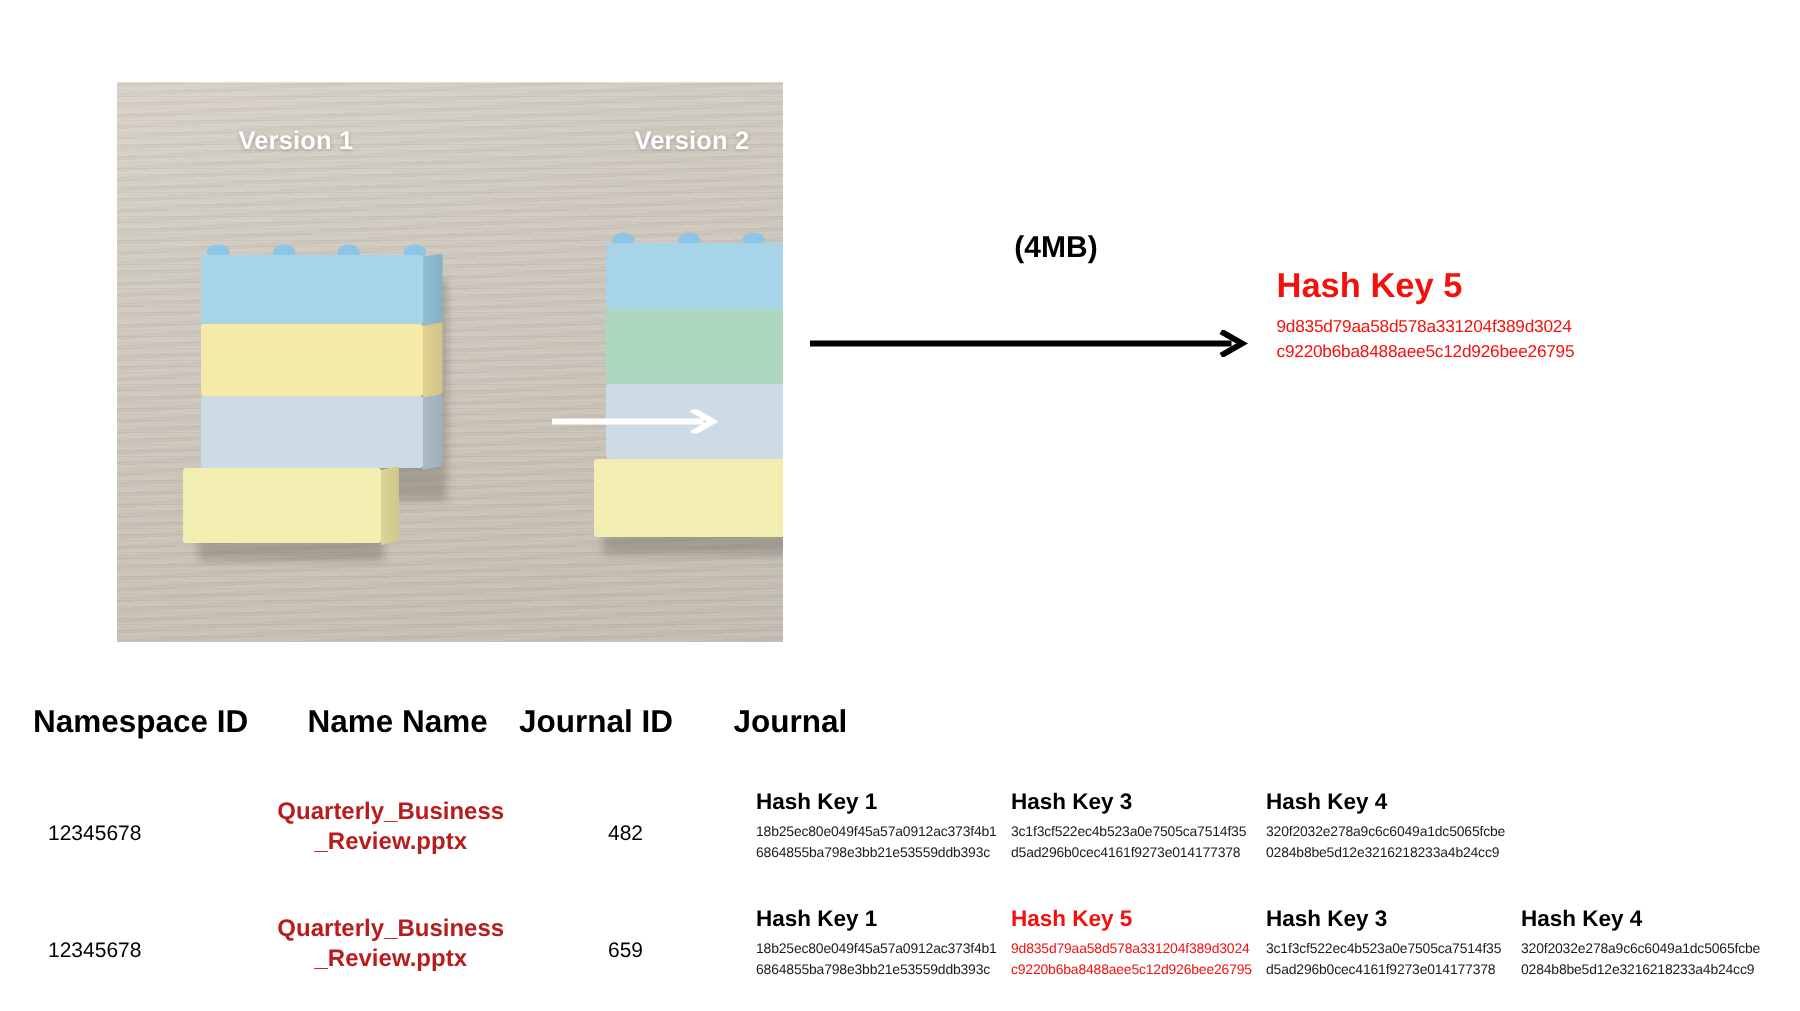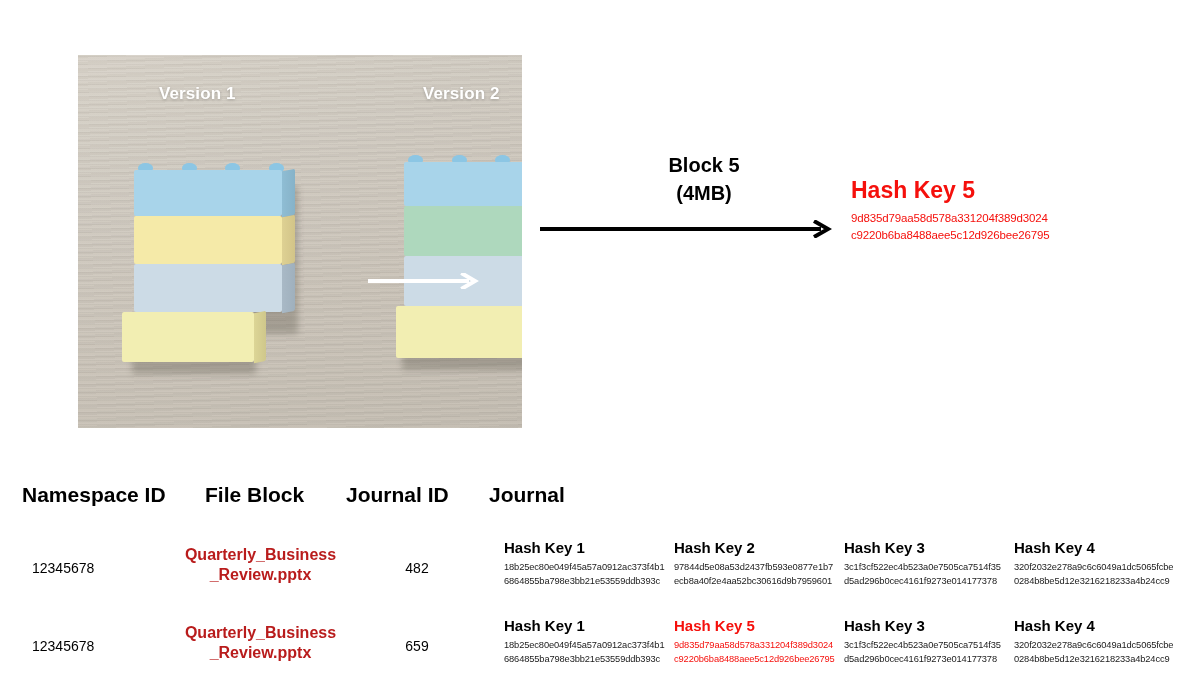--- a/index.html
+++ b/index.html
@@ -135,21 +135,21 @@
     white-space: nowrap;
   }
 
   
   #table {
     position: absolute;
     left: 0; top: 462px;
     width: 1200px;
   }
 
-  .t-row { position: relative; width: 1200px; margin-top: 13px; }
+  .t-row { position: relative; width: 1200px; }
 
   #header-row { height: 58px; }
 
   .th {
     position: absolute;
     font-size: 21px;
     font-weight: 700;
     color: #000;
     white-space: nowrap;
     top: 8px;
@@ -284,59 +284,53 @@
     <polyline points="95,1 107,8 95,15" fill="none" stroke="#ffffff" stroke-width="4" stroke-linecap="square"></polyline>
   </svg>
 </div>
 
 <svg id="black-arrow" viewBox="0 0 292 18">
   <line x1="0" y1="9" x2="281" y2="9" stroke="#000000" stroke-width="4"></line>
   <polyline points="274,1 288,9 274,17" fill="none" stroke="#000000" stroke-width="4" stroke-linecap="butt" stroke-linejoin="miter"></polyline>
 </svg>
 
 <div id="block-label">
-  <div>Block 5</div>
   <div>(4MB)</div>
 </div>
 
 <div id="hash5-callout">
   <div id="hash5-title">Hash Key 5</div>
   <div id="hash5-value">9d835d79aa58d578a331204f389d3024</div>
   <div id="hash5-value" style="font-size:11.5px;color:#f5100c;line-height:1.42;letter-spacing:-0.15px;white-space:nowrap;">c9220b6ba8488aee5c12d926bee26795</div>
 </div>
 
 <div id="table">
 
   <div class="t-row" id="header-row">
     <div class="th" id="th-namespace">Namespace ID</div>
-    <div class="th" id="th-filename">File Block</div>
+    <div class="th" id="th-filename">Name Name</div>
     <div class="th" id="th-journal">Journal ID</div>
     <div class="th" id="th-blocks">Journal</div>
   </div>
 
   <div class="t-row data-row" id="data-row-1">
     <div class="cell-namespace">12345678</div>
     <div class="cell-filename">
       <div>Quarterly_Business</div>
       <div>_Review.pptx</div>
     </div>
     <div class="cell-journal">482</div>
 
     <div class="blocks-cell">
       <div class="block-item">
         <div class="block-title">Hash Key 1</div>
         <div class="block-hash">18b25ec80e049f45a57a0912ac373f4b1</div>
         <div class="block-hash">6864855ba798e3bb21e53559ddb393c</div>
       </div>
       <div class="block-item">
-        <div class="block-title">Hash Key 2</div>
-        <div class="block-hash">97844d5e08a53d2437fb593e0877e1b7</div>
-        <div class="block-hash">ecb8a40f2e4aa52bc30616d9b7959601</div>
-      </div>
-      <div class="block-item">
         <div class="block-title">Hash Key 3</div>
         <div class="block-hash">3c1f3cf522ec4b523a0e7505ca7514f35</div>
         <div class="block-hash">d5ad296b0cec4161f9273e014177378</div>
       </div>
       <div class="block-item">
         <div class="block-title">Hash Key 4</div>
         <div class="block-hash">320f2032e278a9c6c6049a1dc5065fcbe</div>
         <div class="block-hash">0284b8be5d12e3216218233a4b24cc9</div>
       </div>
     </div>

